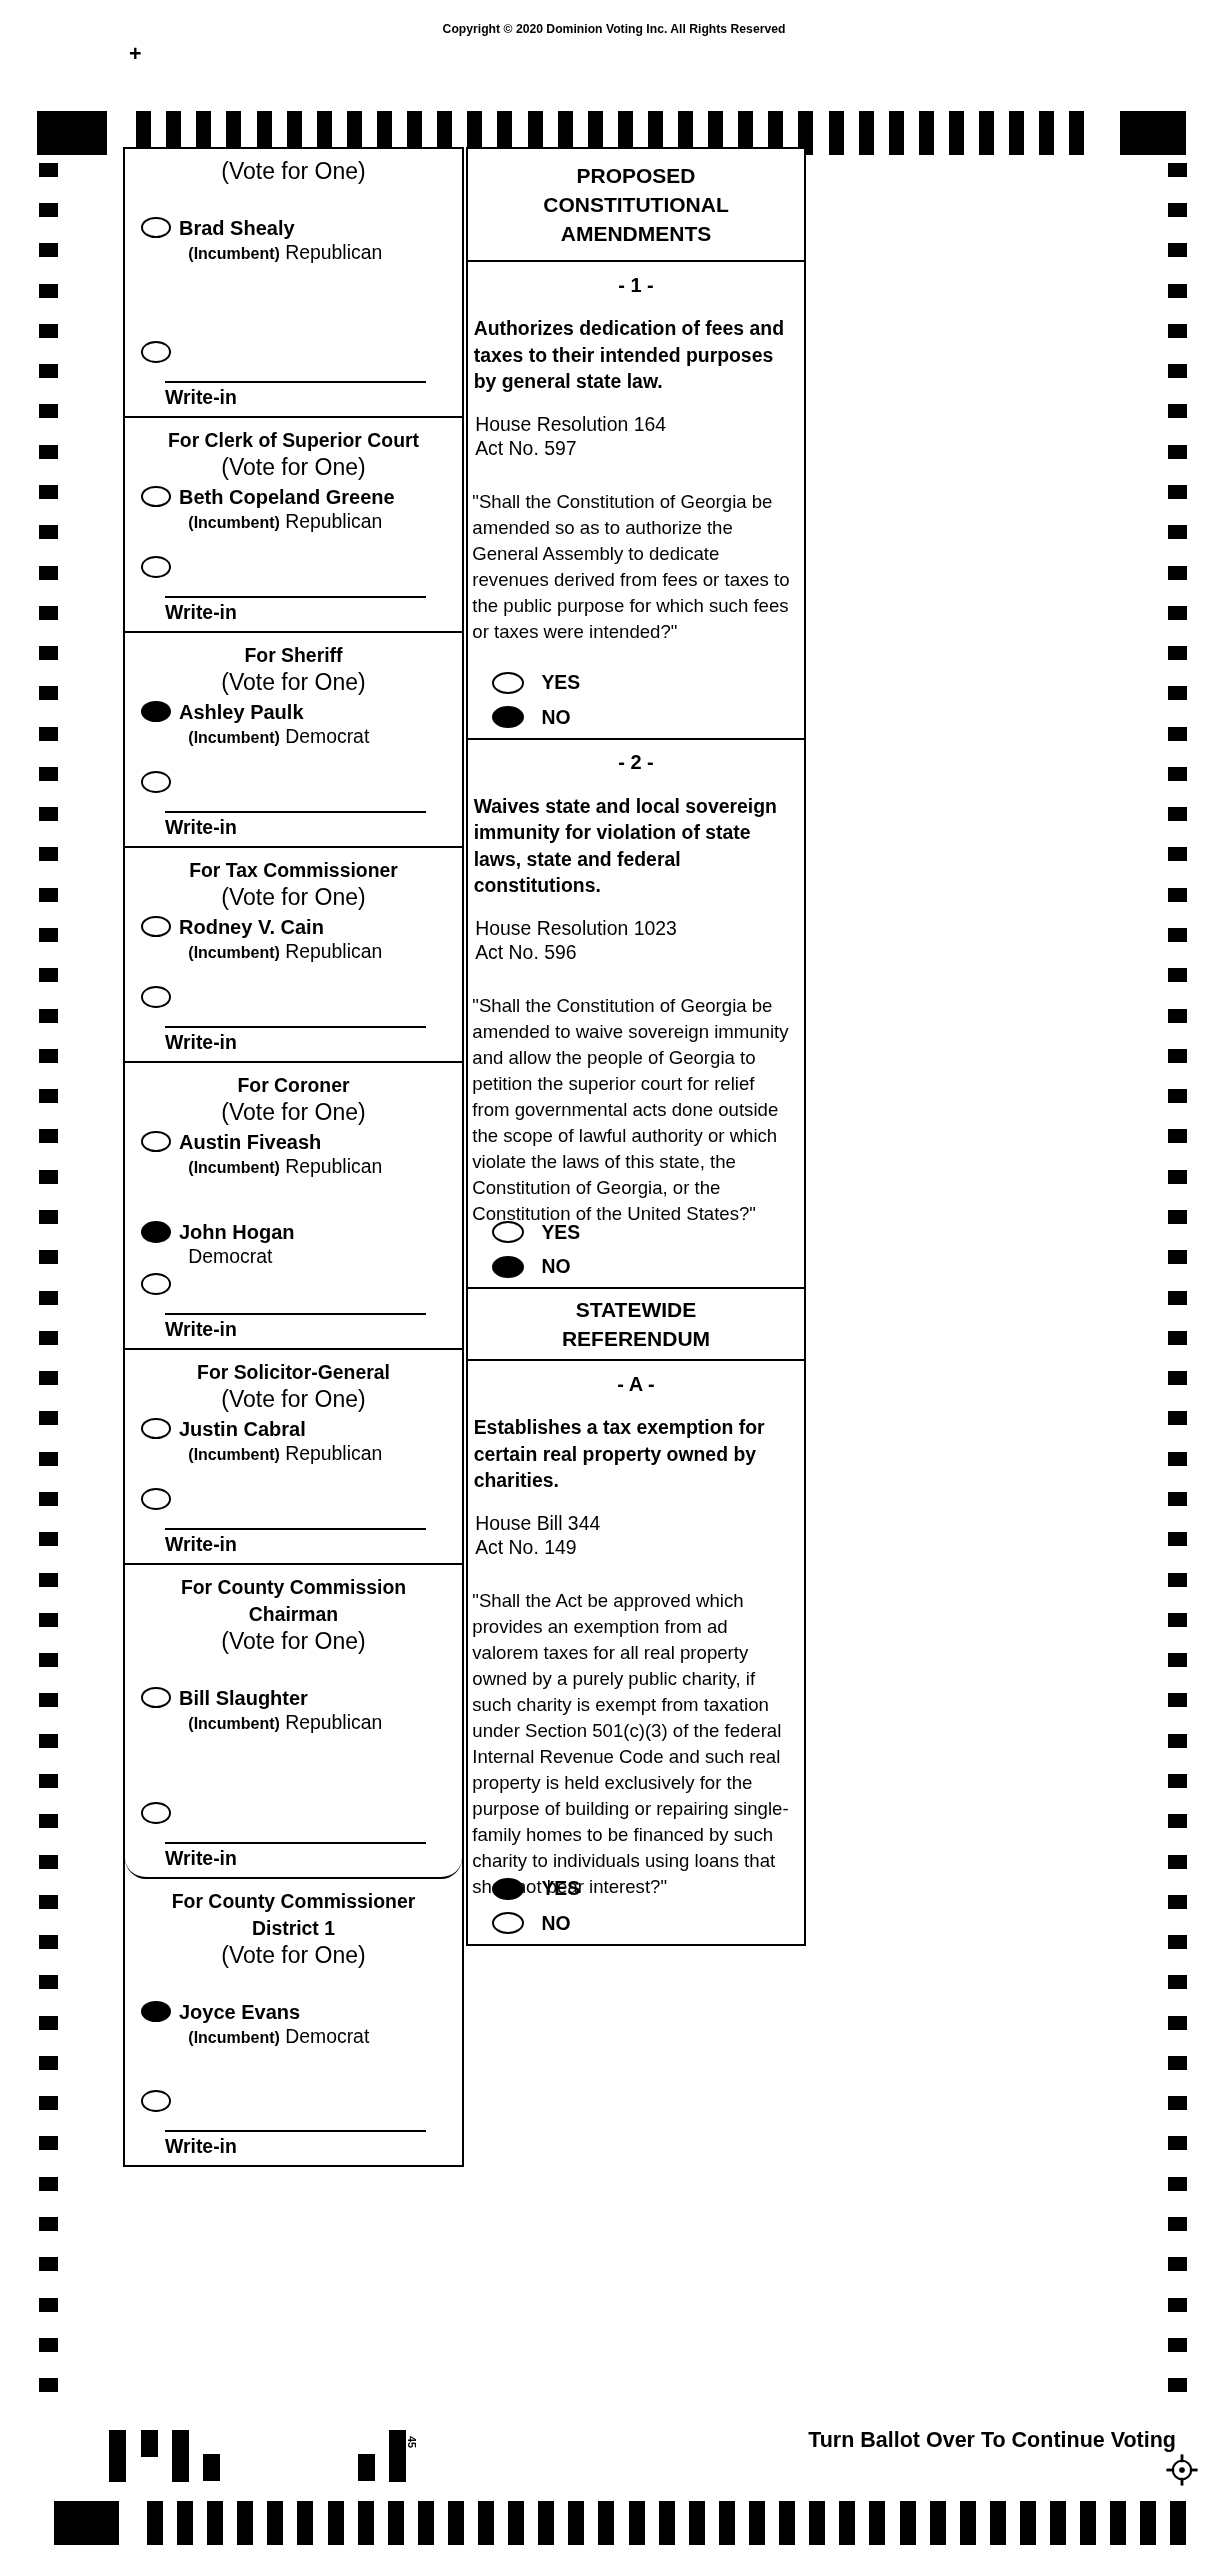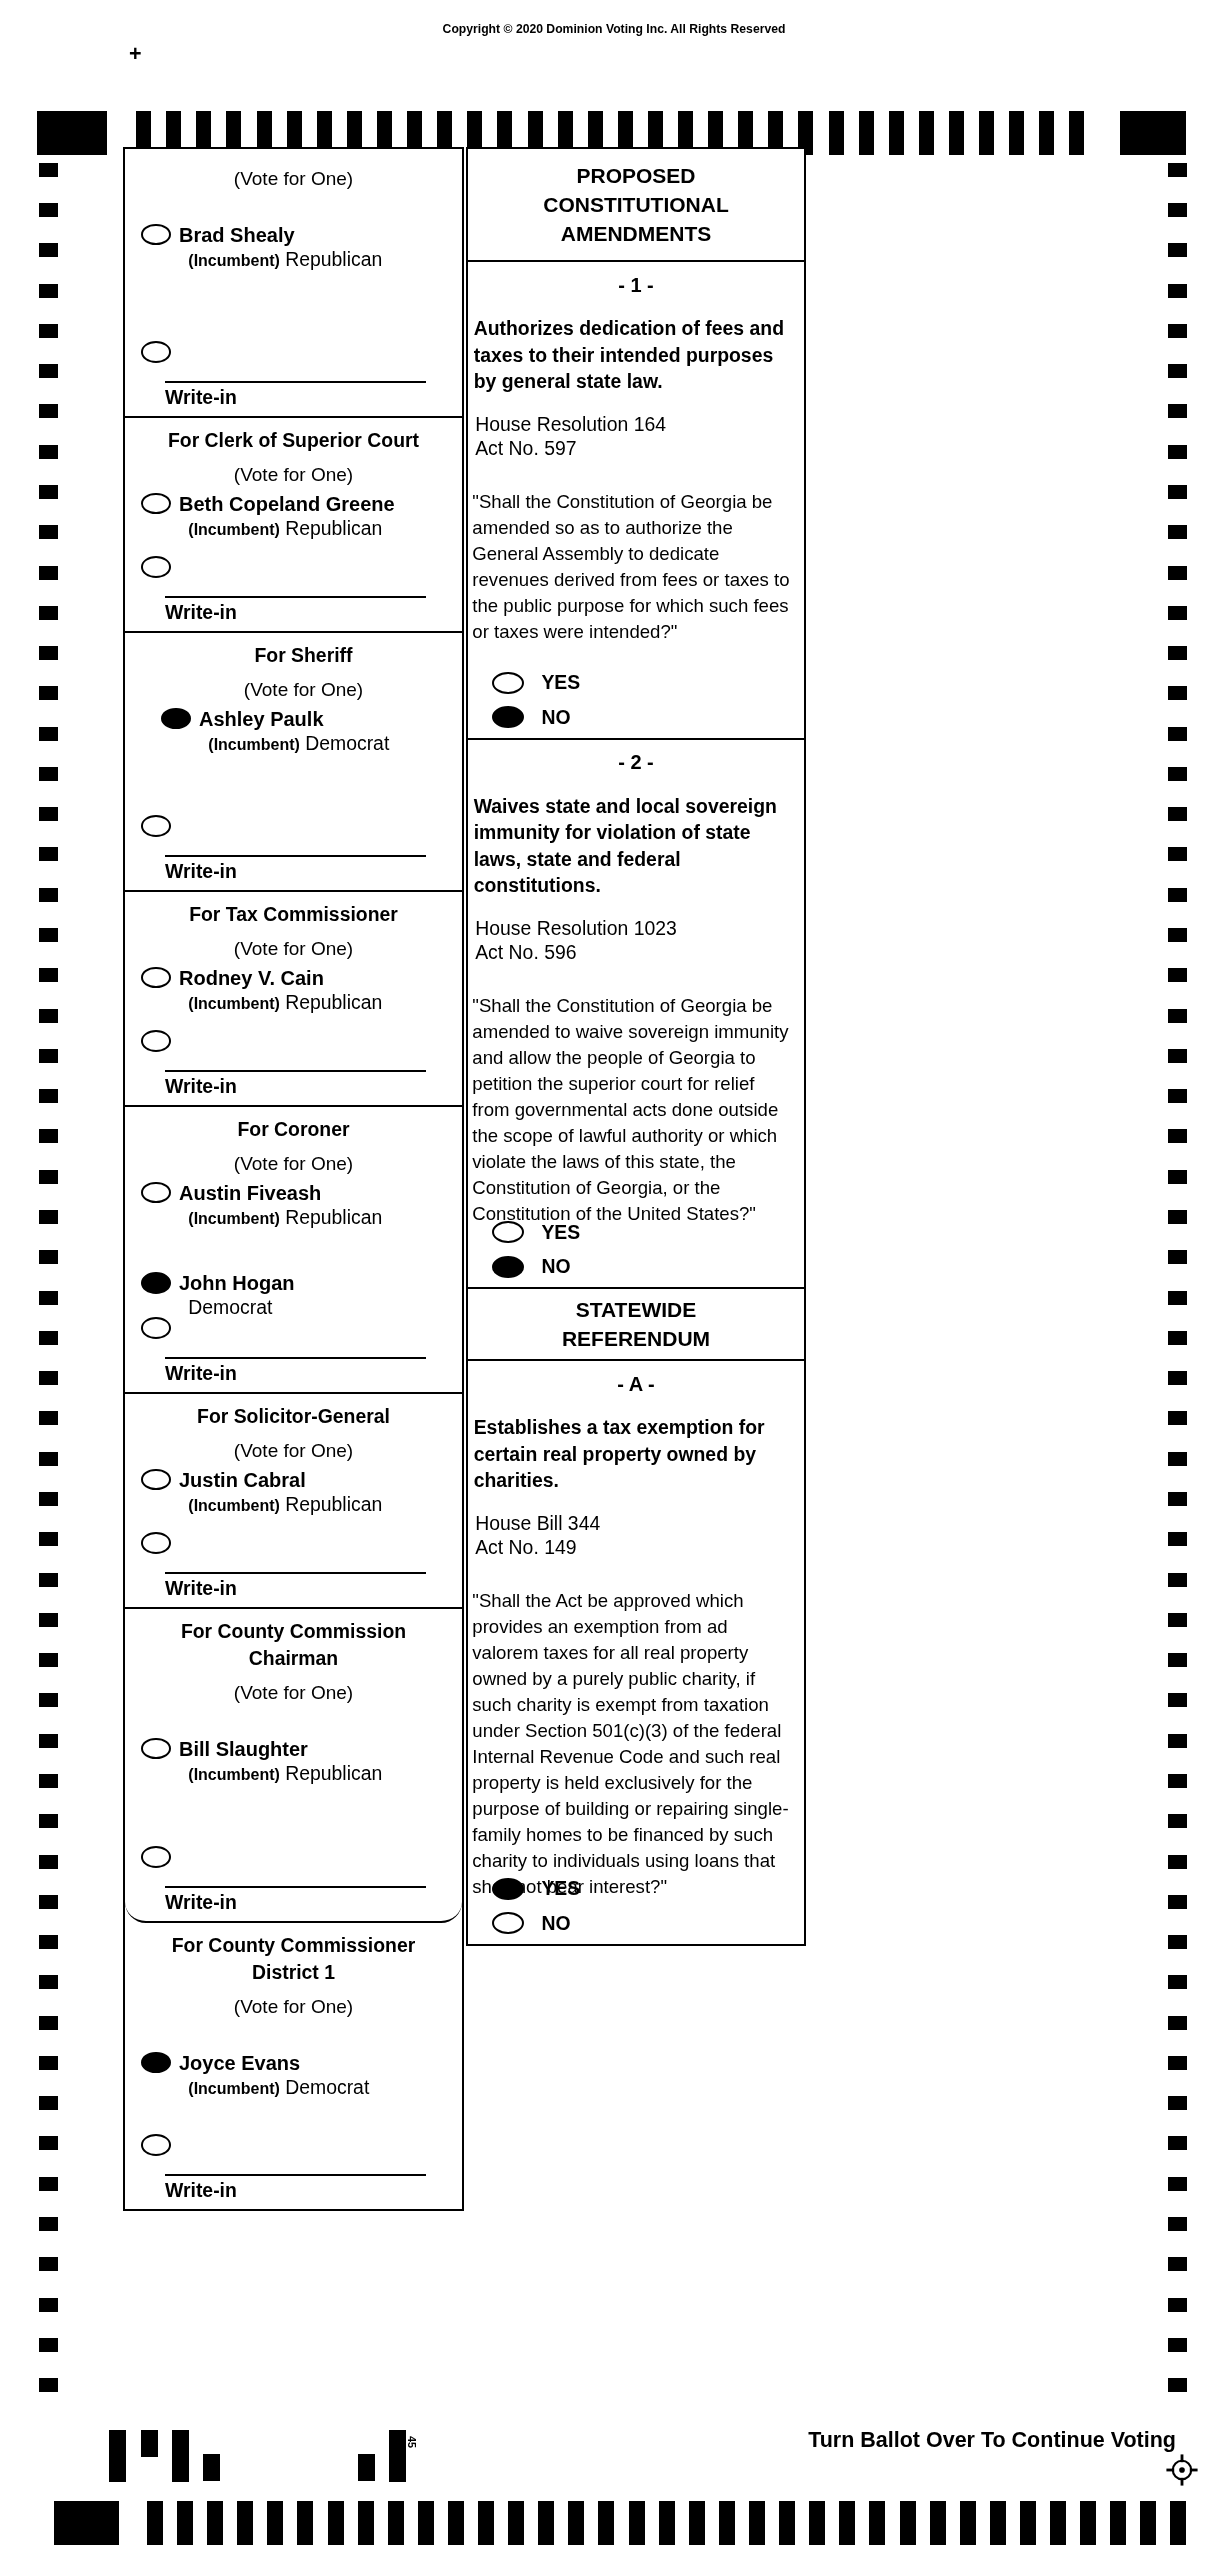--- a/index.html
+++ b/index.html
@@ -10,21 +10,21 @@
   .plus-mark{position:absolute;left:129px;top:42px;font-size:21.5px;font-weight:bold;}
   
   .tm{position:absolute;background:#000;}
   
   .col{position:absolute;border:2.9px solid #000;background:#fff;box-sizing:border-box;}
   #contests-col{left:123px;top:147px;width:341px;}
   #measures-col{left:466px;top:147px;width:340px;}
   .contest{position:relative;border-bottom:2.2px solid #000;box-sizing:border-box;padding-top:8.6px;}
   .contest:last-child{border-bottom:none;}
   .c-title{text-align:center;font-size:19.4px;font-weight:bold;line-height:27px;white-space:pre-line;}
-  .c-vote{text-align:center;font-size:19px;line-height:27px;margin-top:7px;}
+  .c-vote{text-align:center;font-size:23px;line-height:27px;}
   .cand-list{margin-top:5px;}
   .contest.two-line .cand-list{margin-top:32px;}
   .candidate{display:flex;align-items:flex-start;padding-left:16px;margin-bottom:43px;}
   .oval{display:inline-block;width:30px;height:21.5px;border:2.2px solid #000;border-radius:50%;
         background:#fff;box-sizing:border-box;flex:none;}
   .oval.filled{background:#000;}
   .cand-text{margin-left:8px;}
   .cand-name{font-size:20px;font-weight:bold;line-height:23px;}
   .cand-sub{font-size:19.4px;line-height:21.5px;margin-top:2.2px;padding-left:9.3px;}
   .cand-sub b{font-size:16px;}
@@ -272,21 +272,21 @@
           <div class="candidate">
             <span class="oval"></span>
             <div class="cand-text">
               <div class="cand-name">Beth Copeland Greene</div>
               <div class="cand-sub"><b>(Incumbent)</b> Republican</div>
             </div>
           </div>
         </div>
         <div class="writein"><span class="oval"></span><div class="wline"></div><div class="wlabel">Write-in</div></div>
       </section>
-      <section class="contest" style="height: 259px; padding-left: 20px;">
+      <section class="contest" style="height: 215px;">
         <div class="c-title">For Sheriff</div>
         <div class="c-vote">(Vote for One)</div>
         <div class="cand-list">
           <div class="candidate">
             <span class="oval filled"></span>
             <div class="cand-text">
               <div class="cand-name">Ashley Paulk</div>
               <div class="cand-sub"><b>(Incumbent)</b> Democrat</div>
             </div>
           </div>

